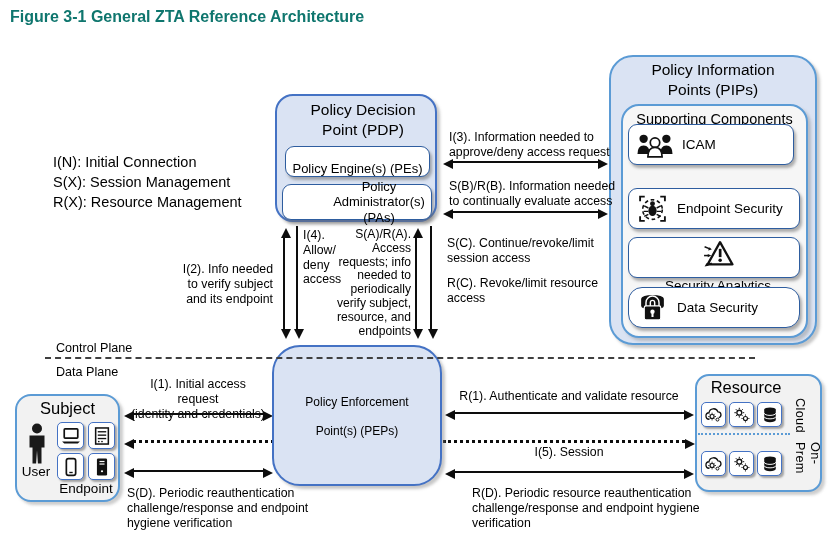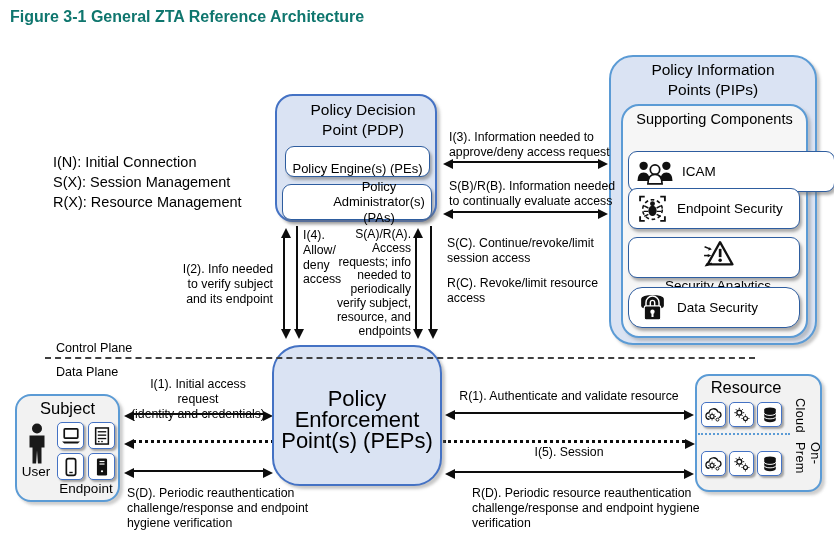--- a/index.html
+++ b/index.html
@@ -14,21 +14,21 @@
 
   
   .bluebox { background:#dae3f3; border:2px solid #4472c4; border-radius:18px;
              box-shadow:3px 3px 3px rgba(130,130,130,.45); }
   .lightbox { background:#f2f2f2; border:2.5px solid #5b9bd5;
               box-shadow:3px 3px 3px rgba(130,130,130,.4); }
   .whitebox { background:#fff; border:1.6px solid #2e5d9f; border-radius:9px;
               box-shadow:2px 3px 3px rgba(110,110,110,.55); }
 
   .pdp-title, .pips-title { font-size:15.5px; line-height:19.5px; }
-  .pep-title { font-size:22px; line-height:21px; }
+  .pep-title { font-size:12px; line-height:29px; }
   .panel-title { font-size:16.5px; line-height:20px; }
   .sub-title { font-size:14.5px; }
   .inner-label { font-size:13px; line-height:15.5px; }
   .item-label { font-size:13.5px; }
 
   .lbl { font-size:12.3px; line-height:14.8px; }
   .lbl.tight { line-height:13.8px; font-size:12.1px; }
 
   
   .comp-item { display:flex; align-items:center; gap:9px; padding-left:8px; }
@@ -81,21 +81,21 @@
     <span class="inner-label pre">Policy Administrator(s)
 (PAs)</span>
   </div>
 
   <div class="abs bluebox" style="left:609px;top:55px;width:208px;height:290px;border-color:#5b9bd5;border-width:2.5px;border-radius:24px;"></div>
   <div class="abs ctr pre pips-title" style="left:609px;top:60px;width:208px;">Policy Information
 Points (PIPs)</div>
   <div class="abs lightbox" style="left:621px;top:104px;width:187px;height:234px;border-radius:18px;background:#f6f6f6;"></div>
   <div class="abs ctr sub-title" style="left:621px;top:111px;width:187px;">Supporting Components</div>
 
-  <div class="abs whitebox comp-item" style="left:628px;top:124px;width:207px;height:41px;margin-top:27px;">
+  <div class="abs whitebox comp-item" style="left:628px;top:124px;width:166px;height:41px;">
     <svg width="36" height="27" viewBox="0 0 38 28">
       <circle cx="7" cy="8" r="4.4" fill="#111"></circle>
       <path d="M0.5 24 q0 -9 6.5 -9 t6.5 9 z" fill="#111"></path>
       <circle cx="31" cy="8" r="4.4" fill="#111"></circle>
       <path d="M24.5 24 q0 -9 6.5 -9 t6.5 9 z" fill="#111"></path>
       <circle cx="19" cy="12" r="5" fill="#fff" stroke="#111" stroke-width="1.8"></circle>
       <path d="M11.5 27 q0 -10 7.5 -10 t7.5 10 z" fill="#fff" stroke="#111" stroke-width="1.8"></path>
     </svg>
     <span class="item-label">ICAM</span>
   </div>

